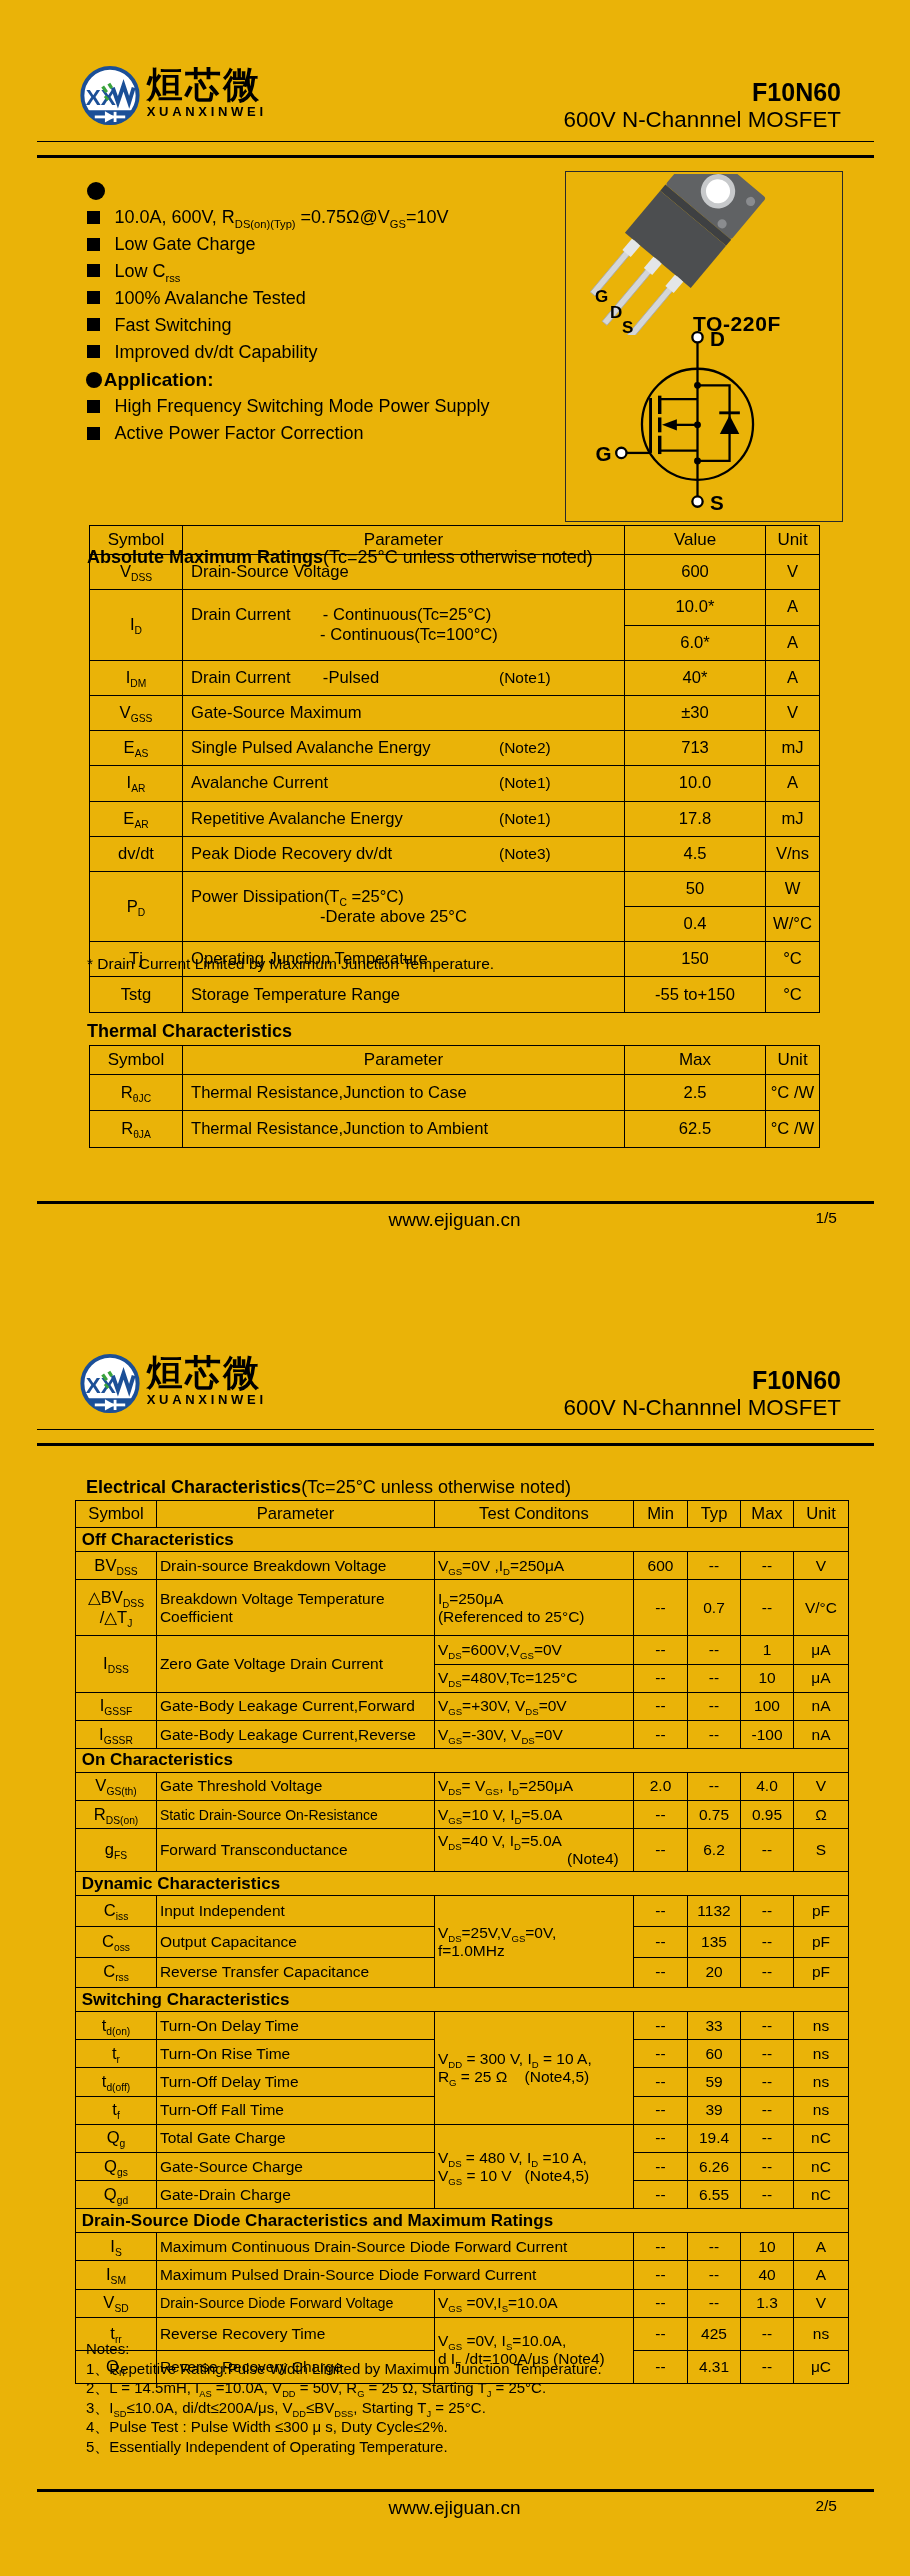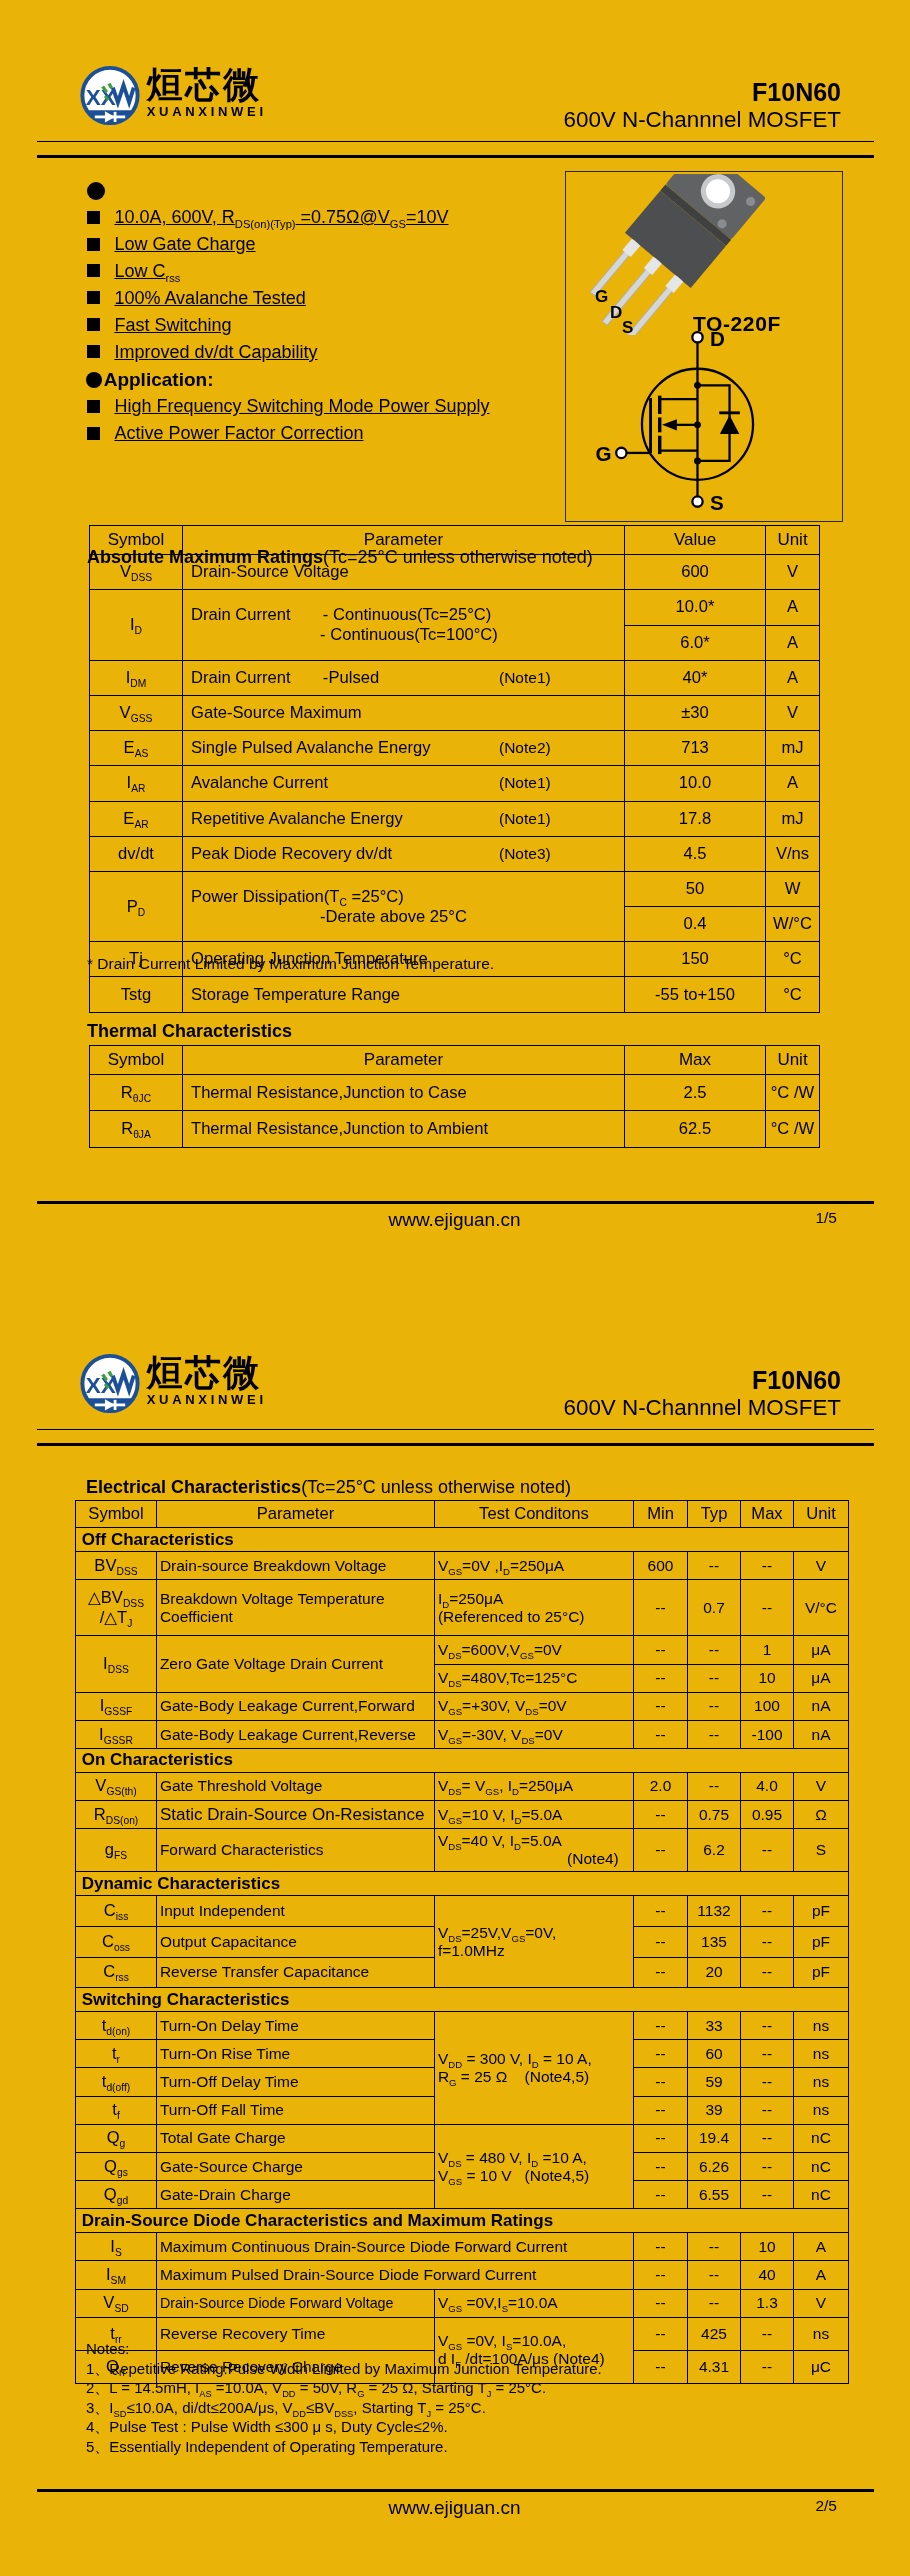--- a/index.html
+++ b/index.html
@@ -15,21 +15,21 @@
   .logo-en { font-size:13px; letter-spacing:3.7px; margin-top:0px; font-weight:600; }
   .hdr-title { position:absolute; right:69px; top:78px; text-align:right; }
   .hdr-part { font-size:25px; font-weight:700; line-height:29px; }
   .hdr-sub { font-size:22.4px; line-height:26px; }
   .rule-a { position:absolute; left:37px; right:36px; top:141px; border-top:1.7px solid #000; }
   .rule-b { position:absolute; left:37px; right:36px; top:155px; border-top:3.4px solid #000; }
 
   
   .features { position:absolute; left:86px; top:182px; width:476px; }
   .feat-dot { width:18.4px; height:18.4px; border-radius:50%; background:#000; margin:0 0 6.9px 1.1px; }
-  .feat { display:flex; align-items:flex-start; margin-bottom:6.3px; font-size:18px; line-height:20.6px;text-decoration:underline; }
+  .feat { display:flex; align-items:flex-start; margin-bottom:6.3px; font-size:18px; line-height:20.6px; }
   .sq { flex:0 0 auto; width:13px; height:13px; background:#000; margin:3.4px 14.3px 0 1.1px; }
   .app-h { display:flex; align-items:center; margin:1.1px 0 5.7px 0; font-size:19px; font-weight:700; }
   .app-dot { width:16px; height:16px; border-radius:50%; background:#000; margin-right:1.7px; }
 
   
   .pkg-box { position:absolute; left:565px; top:171px; width:276px; height:349px; border:1.7px solid #2a2a2a; }
   .pkg3d { position:absolute; left:17px; top:2.3px; width:229px; height:161px; }
   .pin-lab { position:absolute; font-size:17px; font-weight:700; }
   .pkg-name { position:absolute; left:127px; top:140px; font-size:21px; font-weight:700; letter-spacing:0.6px; }
   .mos { position:absolute; left:25px; top:156px; width:213px; height:188px; }
@@ -443,30 +443,30 @@
       <td class="sym">V<sub>GS(th)</sub></td>
       <td class="param">Gate Threshold Voltage</td>
       <td class="cond">V<sub>DS</sub>= V<sub>GS</sub>, I<sub>D</sub>=250μA</td>
       <td>2.0</td>
       <td>--</td>
       <td>4.0</td>
       <td>V</td>
     </tr>
     <tr class="re">
       <td class="sym">R<sub>DS(on)</sub></td>
-      <td class="param" style="font-size:17px;">Static Drain-Source On-Resistance</td>
+      <td class="param" style="font-size:14px;">Static Drain-Source On-Resistance</td>
       <td class="cond">V<sub>GS</sub>=10 V, I<sub>D</sub>=5.0A</td>
       <td>--</td>
       <td>0.75</td>
       <td>0.95</td>
       <td>Ω</td>
     </tr>
     <tr class="rgfs">
       <td class="sym">g<sub>FS</sub></td>
-      <td class="param">Forward Characteristics</td>
+      <td class="param">Forward Transconductance</td>
       <td class="cond">V<sub>DS</sub>=40 V, I<sub>D</sub>=5.0A
                               (Note4)</td>
       <td>--</td>
       <td>6.2</td>
       <td>--</td>
       <td>S</td>
     </tr>
     <tr class="sec">
           <td colspan="7">Dynamic Characteristics</td>
         </tr>

